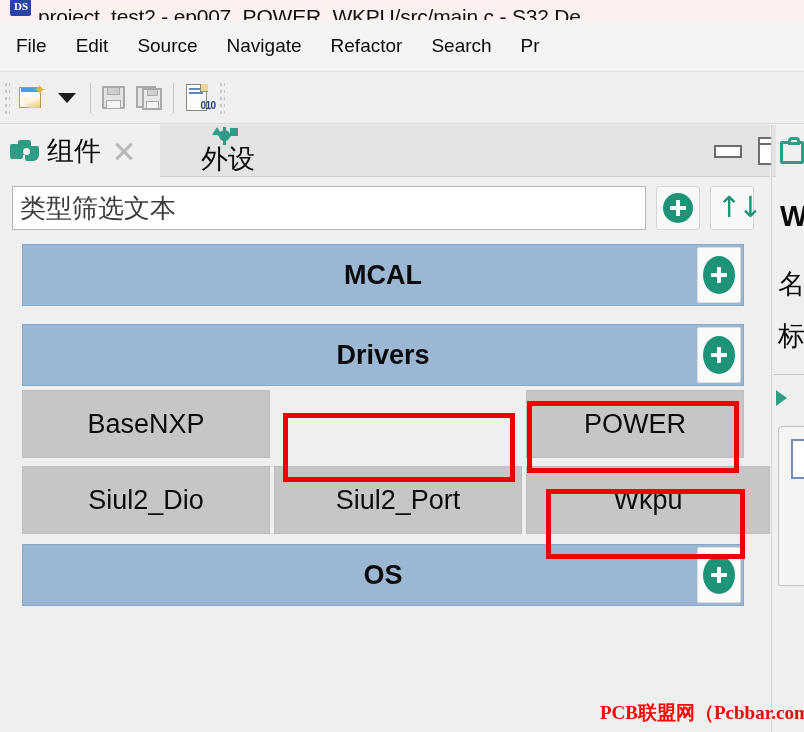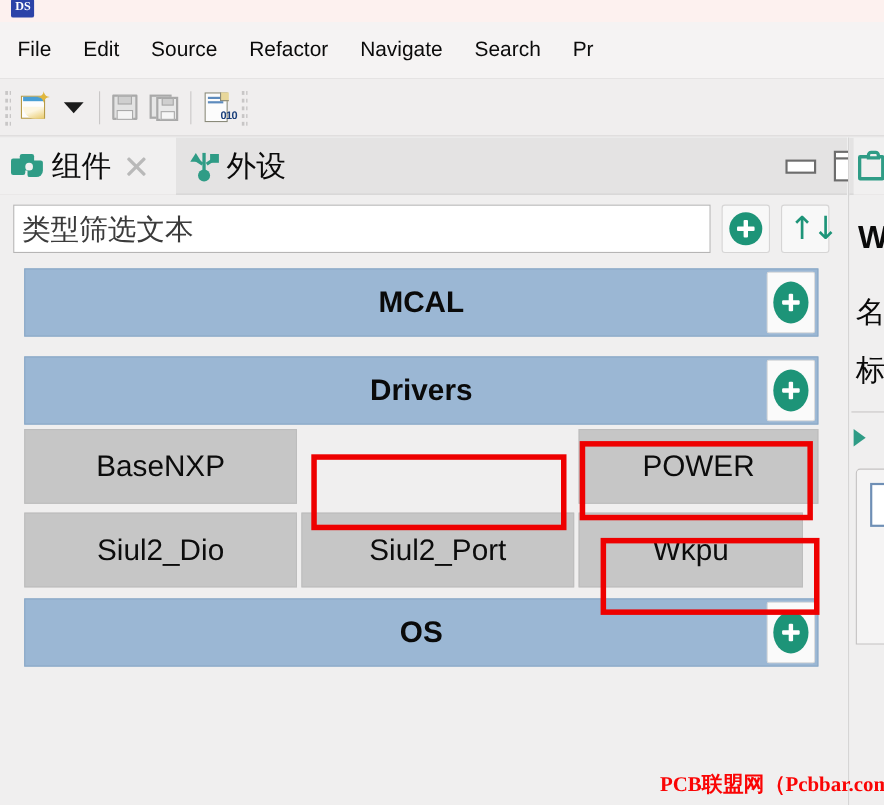--- a/index.html
+++ b/index.html
@@ -387,28 +387,29 @@
 </head>
 <body>
 
 <div id="app">
 
   <div class="titlebar">
     <div class="titlebar-icon">
       <div class="sq"></div>
       <div class="glyph">DS</div>
     </div>
+    <div class="titlebar-text">project_test2 - ep007_POWER_WKPU/src/main.c - S32 De</div>
   </div>
 
   <div class="menubar">
     <div class="menu-item">File</div>
     <div class="menu-item">Edit</div>
     <div class="menu-item">Source</div>
+    <div class="menu-item">Navigate</div>
     <div class="menu-item">Refactor</div>
-    <div class="menu-item">Navigate</div>
     <div class="menu-item">Search</div>
     <div class="menu-item clipped">Pr</div>
   </div>
 
   <div class="toolbar">
     <div class="tb-grip"></div>
     <div class="tb-btn">
       <div class="ico-newfile">
         <div class="page"></div>
           <div class="bar"></div>
@@ -454,21 +455,21 @@
       <div class="tab active" style="left:0; width:160px;">
         <div class="ico-components">
           <i class="b1"></i>
             <i class="b2"></i>
             <i class="b3"></i>
             <i class="dot"></i>
         </div>
         <span class="tab-label">组件</span>
         <span class="tab-close"></span>
       </div>
-      <div class="tab" style="left:163px; width:130px;">
+      <div class="tab" style="left:163px; width:130px;flex-direction:column;">
         <div class="ico-usb">
           <div class="stem"></div>
             <div class="ball"></div>
           <div class="armL"></div>
             <div class="armR"></div>
           <div class="tri"></div>
             <div class="sqr"></div>
         </div>
         <span class="tab-label">外设</span>
       </div>
@@ -515,21 +516,21 @@
         </div>
       </div>
 
       <div class="tilerow" style="top:228px;">
         <div class="tile" style="left:0; width:248px;">
           <span class="tname">Siul2_Dio</span>
         </div>
         <div class="tile" style="left:252px; width:248px;">
           <span class="tname">Siul2_Port</span>
         </div>
-        <div class="tile" style="left:504px; width:204px;align-items:center;">
+        <div class="tile" style="left:504px; width:244px;align-items:center;">
           <span class="tname">Wkpu</span>
         </div>
       </div>
 
       <div class="group-hdr" style="top:306px;">
         <span class="title">OS</span>
         <span class="addbtn">
           <span class="plus-oval"></span>
         </span>
       </div>

